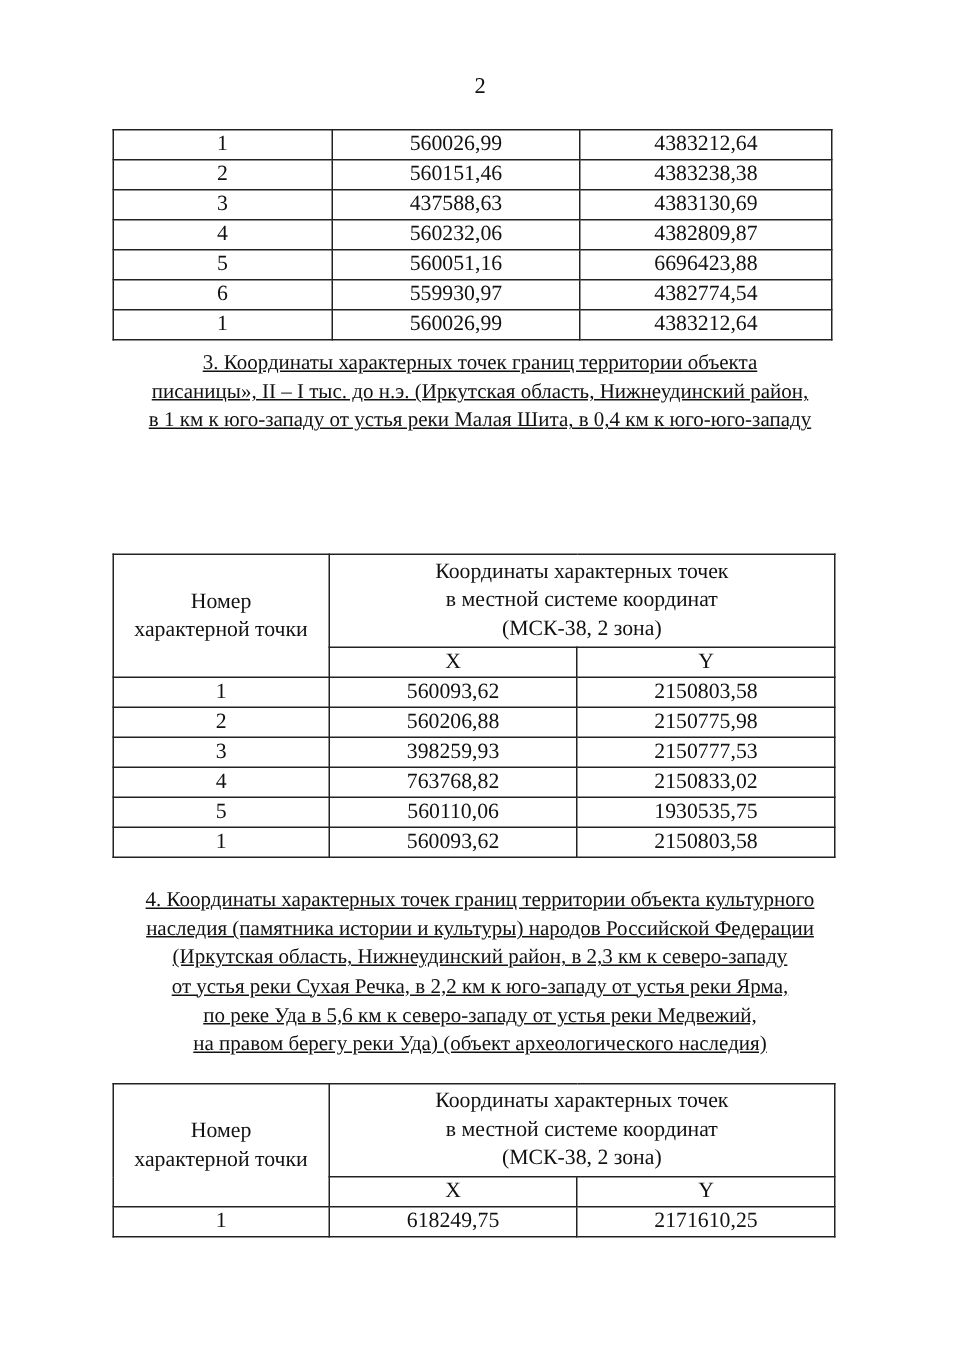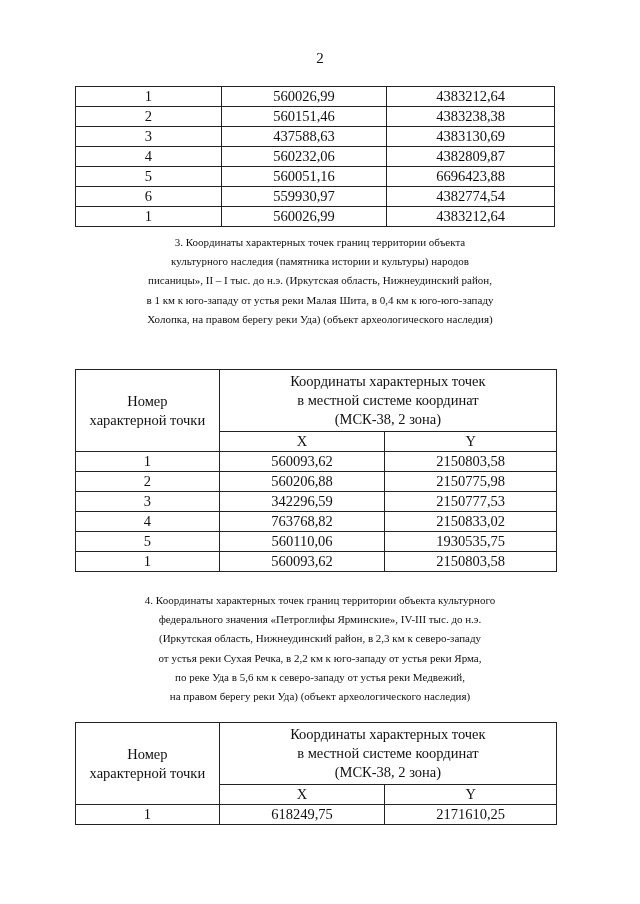--- a/index.html
+++ b/index.html
@@ -4,21 +4,21 @@
 <style>
   html, body { margin: 0; padding: 0; background: #ffffff; }
   body { width: 640px; height: 904px; position: relative; overflow: hidden;
          font-family: "Liberation Serif", "DejaVu Serif", serif; color: #111; }
   .page-num { position: absolute; top: 50px; left: 0; width: 640px; text-align: center; font-size: 15px; }
   table { border-collapse: collapse; position: absolute; font-size: 14.5px; }
   td, th { border: 1.3px solid #222; text-align: center; padding: 0; font-weight: normal; }
   .t1 { left: 75px; top: 86px; width: 480px; }
   .t1 td { height: 19px; line-height: 17px; }
   .t1 col.c1 { width: 146px; } .t1 col.c2 { width: 166px; } .t1 col.c3 { width: 168px; }
-  .heading { position: absolute; left: 70px; width: 500px; text-align: center; font-size: 11px; line-height: 19.2px; }
+  .heading { position: absolute; left: 70px; width: 500px; text-align: center; font-size: 14px; line-height: 19.2px; text-decoration: underline; }
   .h3 { top: 233px; }
   .h4 { top: 591px; text-align: center; }
   .t2 { left: 75px; top: 369px; width: 482px; }
   .t3 { left: 75px; top: 722px; width: 482px; }
   .t2 col.c1, .t3 col.c1 { width: 144px; }
   .t2 col.c2, .t3 col.c2 { width: 166px; }
   .t2 col.c3, .t3 col.c3 { width: 172px; }
   .hdr-main { height: 62px; line-height: 19px; }
   .hdr-sub td { height: 19px; line-height: 17px; }
   .t2 tbody td, .t3 tbody td { height: 19px; line-height: 17px; }
@@ -69,24 +69,22 @@
     <tr>
         <td>1</td>
         <td>560026,99</td>
         <td>4383212,64</td>
       </tr>
   </tbody>
 </table>
 
 <div class="heading h3">
   <span class="line">3. Координаты характерных точек границ территории объекта</span>
-  <span class="line">культурного наследия (памятника истории и культуры) народов</span>
   <span class="line">писаницы», II – I тыс. до н.э. (Иркутская область, Нижнеудинский район,</span>
   <span class="line">в 1 км к юго-западу от устья реки Малая Шита, в 0,4 км к юго-юго-западу</span>
-  <span class="line">Холопка, на правом берегу реки Уда) (объект археологического наследия)</span>
 </div>
 
 <table class="t2">
   <colgroup>
       <col class="c1">
       <col class="c2">
       <col class="c3">
     </colgroup>
   <thead>
     <tr class="hdr-main">
@@ -111,21 +109,21 @@
         <td>560093,62</td>
         <td>2150803,58</td>
       </tr>
     <tr>
         <td>2</td>
         <td>560206,88</td>
         <td>2150775,98</td>
       </tr>
     <tr>
         <td>3</td>
-        <td>342296,59</td>
+        <td>398259,93</td>
         <td>2150777,53</td>
       </tr>
     <tr>
         <td>4</td>
         <td>763768,82</td>
         <td>2150833,02</td>
       </tr>
     <tr>
         <td>5</td>
         <td>560110,06</td>
@@ -134,21 +132,21 @@
     <tr>
         <td>1</td>
         <td>560093,62</td>
         <td>2150803,58</td>
       </tr>
   </tbody>
 </table>
 
 <div class="heading h4">
   <span class="line">4. Координаты характерных точек границ территории объекта культурного</span>
-  <span class="line">федерального значения «Петроглифы Ярминские», IV-III тыс. до н.э.</span>
+  <span class="line">наследия (памятника истории и культуры) народов Российской Федерации</span>
   <span class="line">(Иркутская область, Нижнеудинский район, в 2,3 км к северо-западу</span>
   <span class="line">от устья реки Сухая Речка, в 2,2 км к юго-западу от устья реки Ярма,</span>
   <span class="line">по реке Уда в 5,6 км к северо-западу от устья реки Медвежий,</span>
   <span class="line">на правом берегу реки Уда) (объект археологического наследия)</span>
 </div>
 
 <table class="t3">
   <colgroup>
       <col class="c1">
       <col class="c2">

